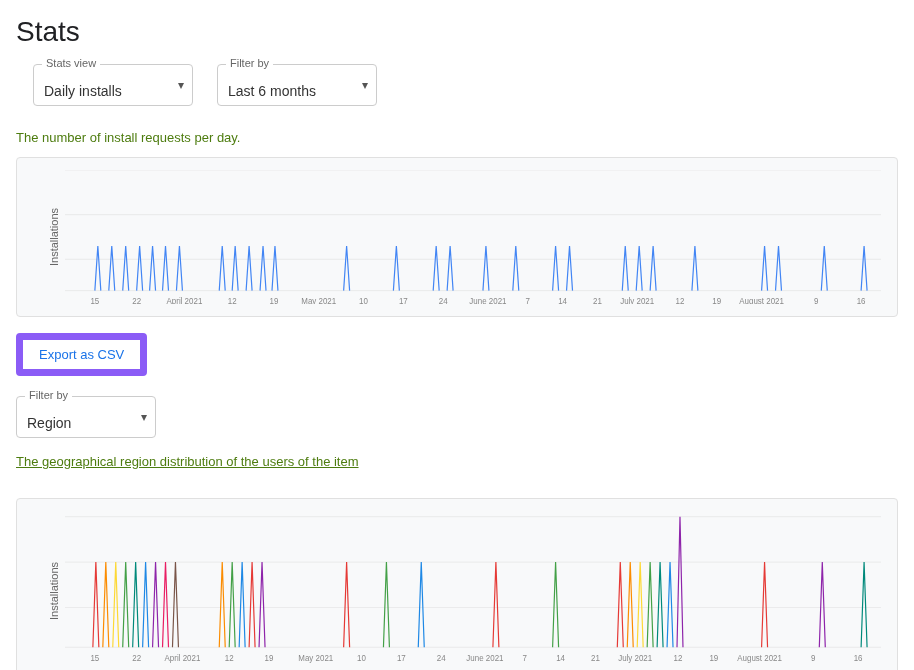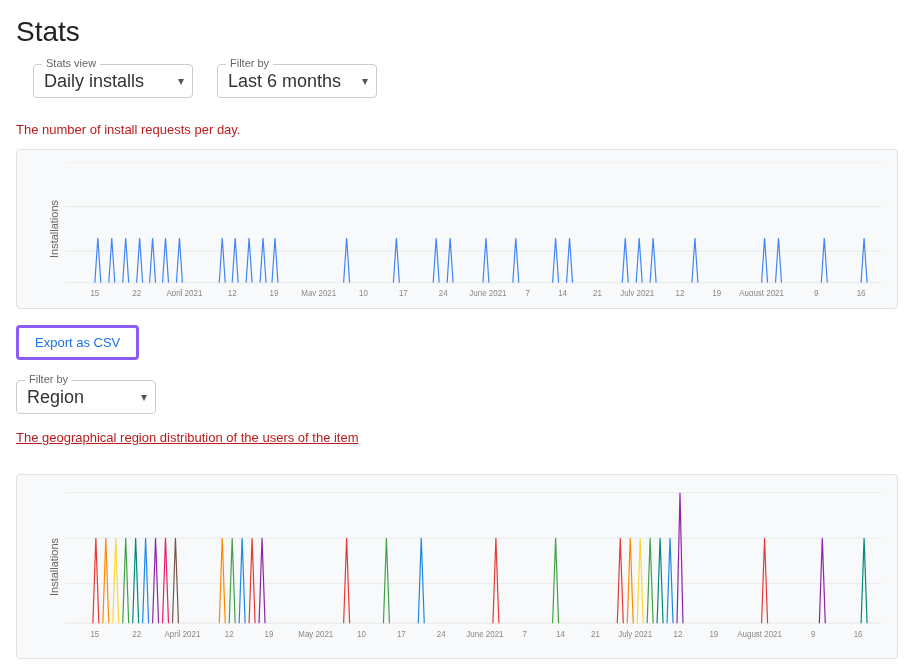--- a/index.html
+++ b/index.html
@@ -38,27 +38,28 @@
       position: absolute;
       top: -8px;
       left: 8px;
       background: #fff;
       padding: 0 4px;
     }
     .select-wrapper select {
       border: none;
       outline: none;
       background: transparent;
-      font-size: 18px;
+      font-size: 14px;
       color: #333;
       appearance: none;
       -webkit-appearance: none;
       width: 100%;
       cursor: pointer;
       padding-right: 20px;
+      margin-top: 12px;
     }
     .select-wrapper .chevron {
       position: absolute;
       right: 8px;
       top: 50%;
       transform: translateY(-50%);
       pointer-events: none;
       font-size: 12px;
       color: #555;
     }
@@ -66,21 +67,21 @@
       margin-bottom: 4px;
     }
     .chart-title {
       font-size: 14px;
       font-weight: 600;
       color: #202124;
       margin-bottom: 2px;
     }
     .chart-subtitle {
       font-size: 13px;
-      color: #b91c1c;
+      color: #4d7c0f;
       margin-bottom: 12px;
     }
     .chart-container {
       background: #f8f9fa;
       border: 1px solid #e0e0e0;
       border-radius: 4px;
       padding: 12px 16px 12px 48px;
       position: relative;
       margin-bottom: 16px;
       height: 160px;
@@ -101,21 +102,21 @@
       transform: translateY(-50%) rotate(-90deg);
       font-size: 11px;
       color: #666;
       white-space: nowrap;
     }
     .chart-svg {
       width: 100%;
       height: 100%;
     }
     .export-btn {
-      border: 3px solid #8b5cf6;
+      border: 7px solid #8b5cf6;
       color: #1a73e8;
       background: #fff;
       border-radius: 4px;
       padding: 7px 16px;
       font-size: 13px;
       cursor: pointer;
       margin-bottom: 20px;
       display: inline-block;
     }
     .section-divider {

